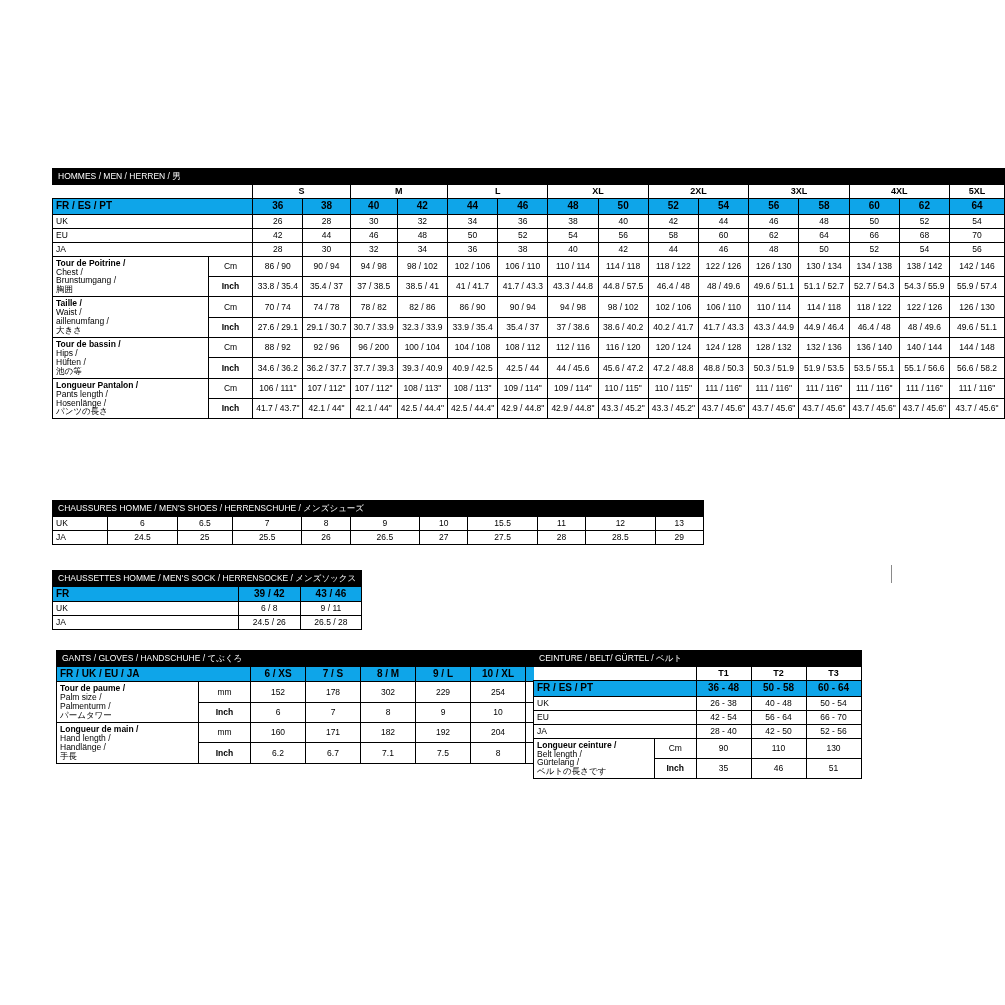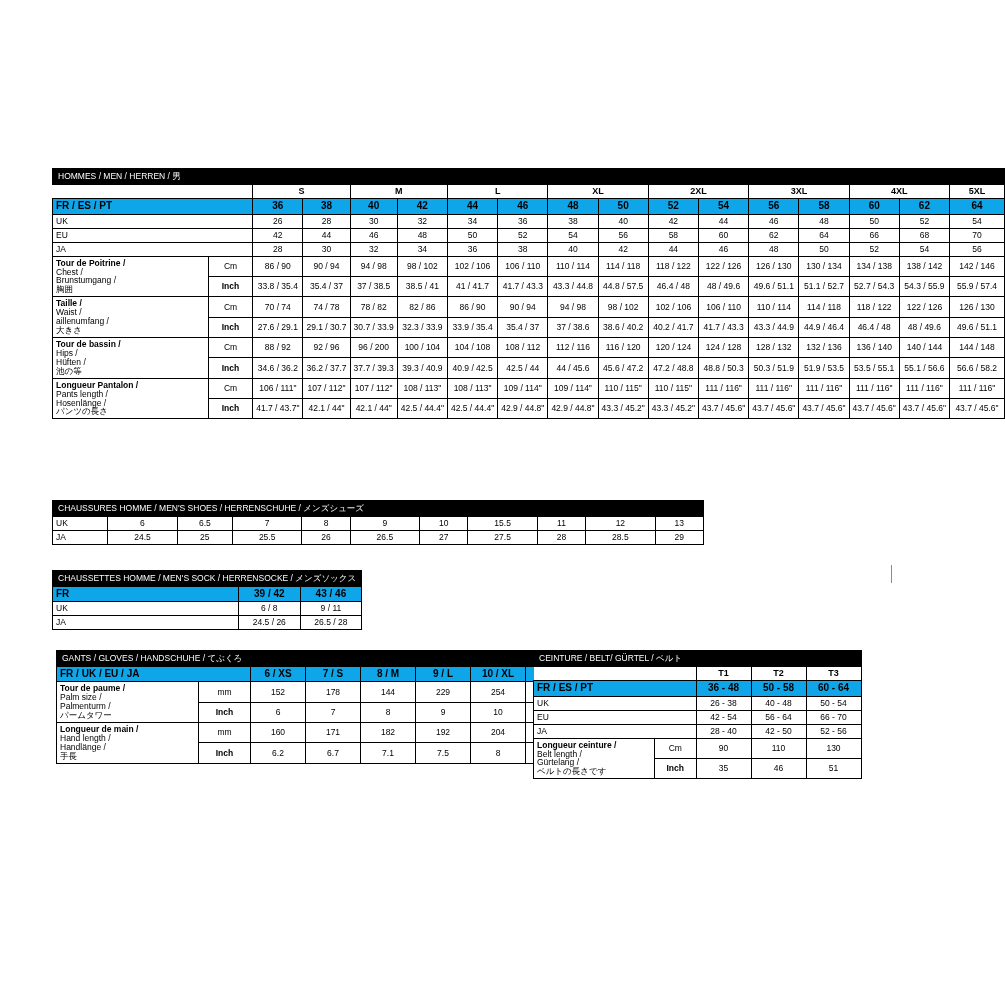--- a/index.html
+++ b/index.html
@@ -426,21 +426,21 @@
       <tr>
         <td class="rowlabel" rowspan="2" style="width:135px;">
           <b>Tour de paume /</b><br>
           <span>Palm size /</span><br>
           <span>Palmenturm /</span><br>
           <span>パームタワー</span>
         </td>
         <td class="unit" style="width:45px;">mm</td>
         <td>152</td>
         <td>178</td>
-        <td>144</td>
+        <td>302</td>
         <td>229</td>
         <td>254</td>
         <td>279</td>
       </tr>
       <tr>
         <td class="unit i">Inch</td>
         <td>6</td>
         <td>7</td>
         <td>8</td>
         <td>9</td>

